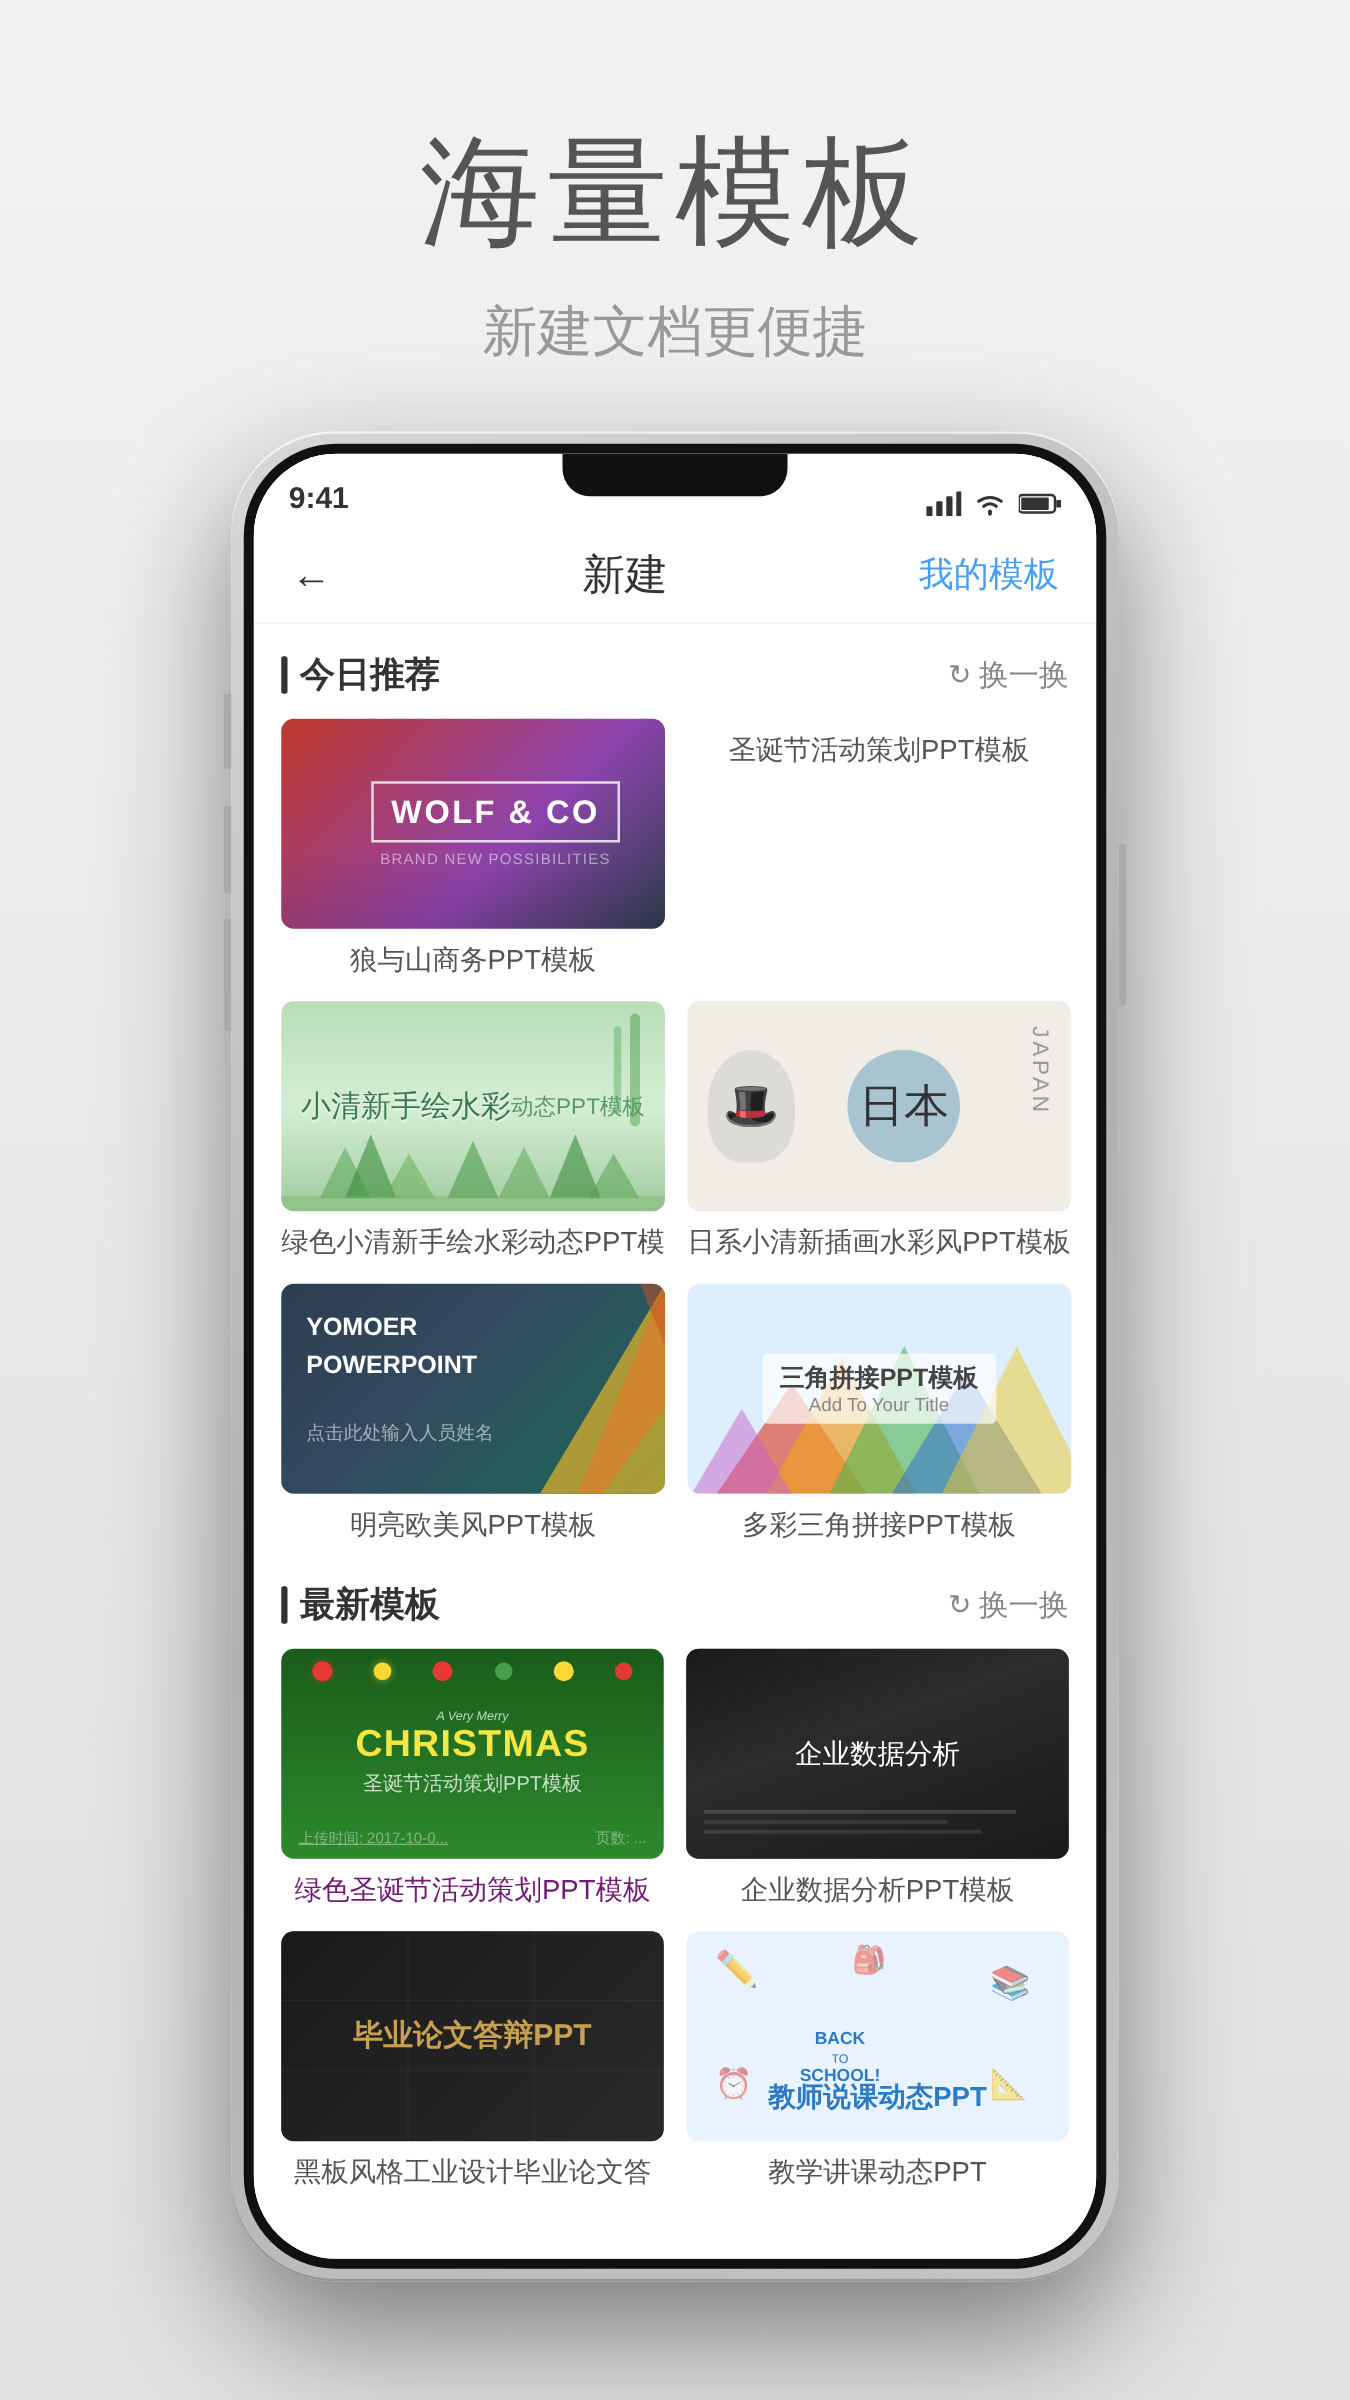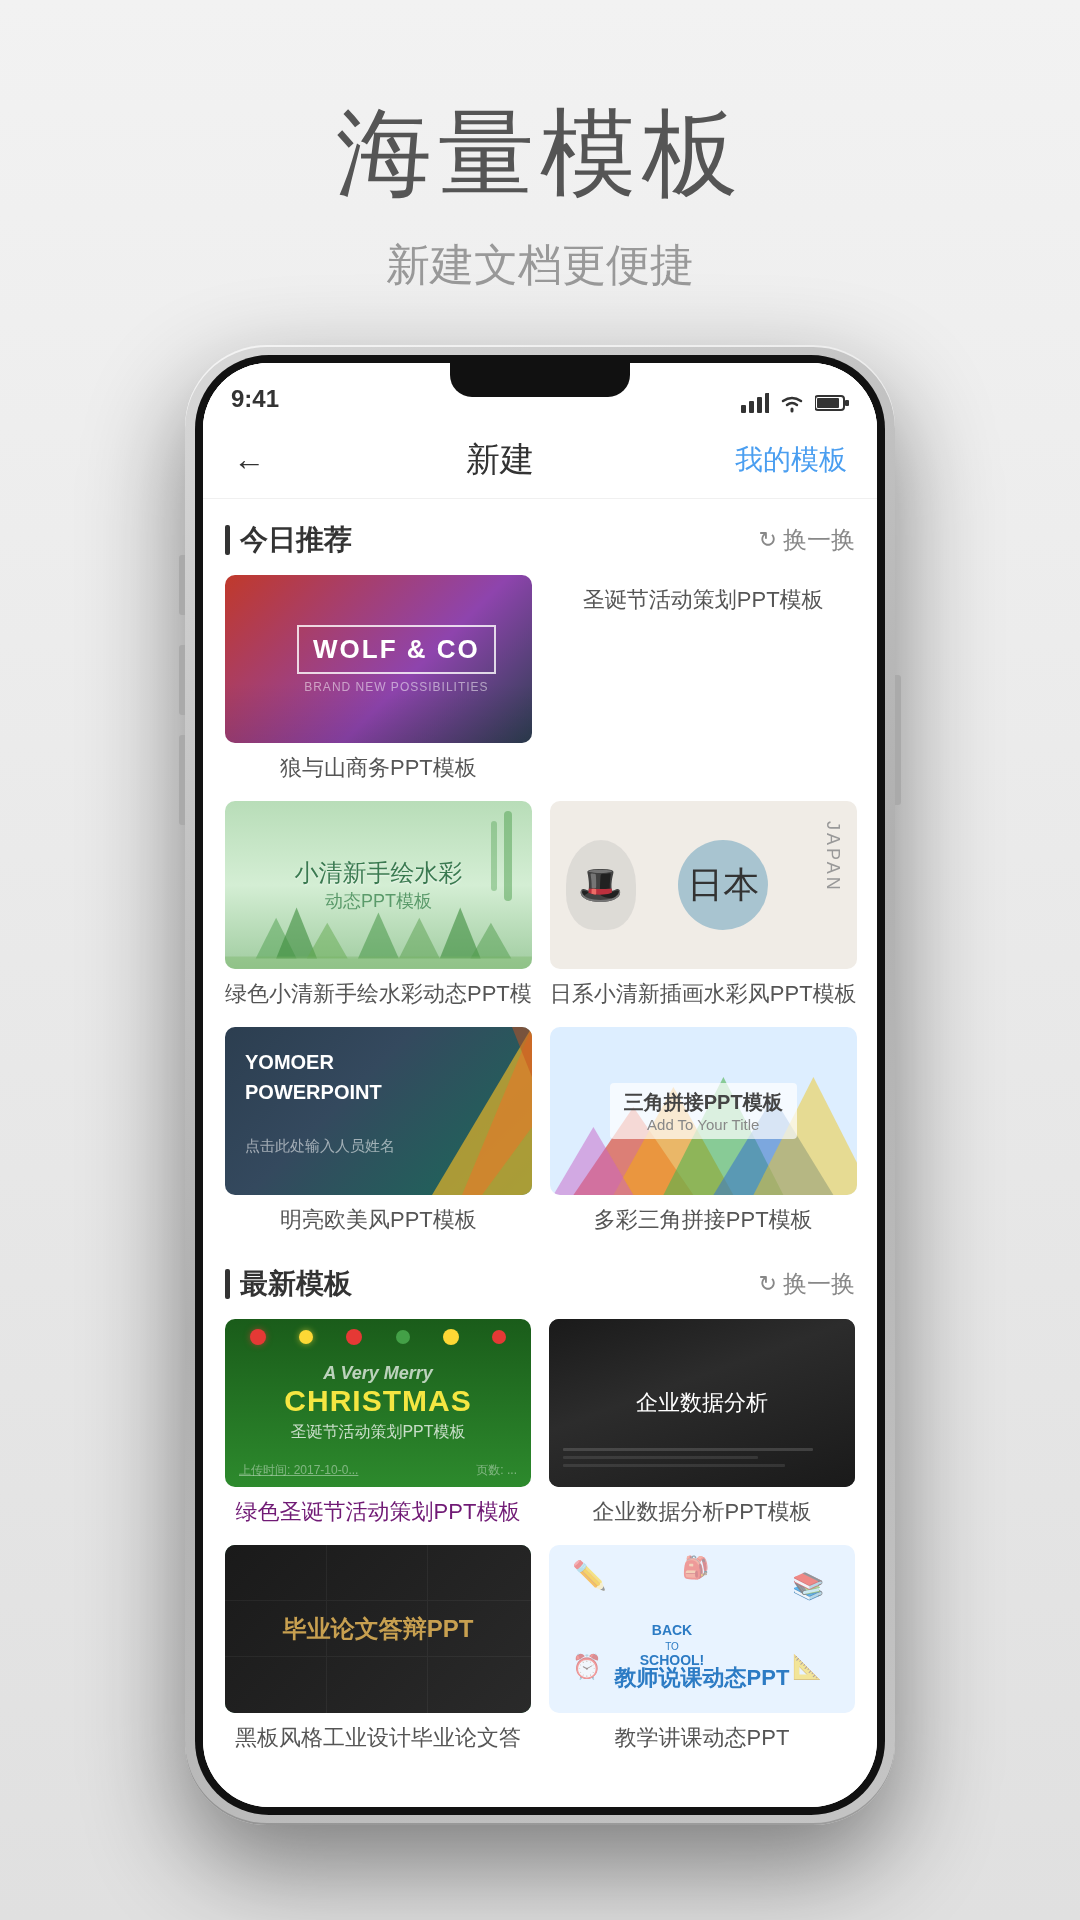--- a/index.html
+++ b/index.html
@@ -101,21 +101,21 @@
                   <div style="color:rgba(255,255,255,0.5);font-size:12px;margin-top:6px;letter-spacing:1px;position:relative;z-index:2;">BRAND NEW POSSIBILITIES</div>
                 </div>
                 <div style="font-size:22px;color:#555;text-align:center;margin-top:10px;overflow:hidden;text-overflow:ellipsis;white-space:nowrap;">狼与山商务PPT模板</div>
               </div>
 
               <div style="cursor:pointer;">
                 <div style="font-size:22px;color:#555;text-align:center;margin-top:10px;overflow:hidden;text-overflow:ellipsis;white-space:nowrap;">圣诞节活动策划PPT模板</div>
               </div>
 
               <div style="cursor:pointer;">
-                <div style="width:100%;height:168px;border-radius:10px;overflow:hidden;background:linear-gradient(180deg,#b8ddb8 0%,#d4eed4 50%,#a0cca0 100%);display:flex;flex-direction:column;align-items:center;justify-content:center;position:relative;">
+                <div style="width:100%;height:168px;border-radius:10px;overflow:hidden;background:linear-gradient(180deg,#b8ddb8 0%,#d4eed4 50%,#a0cca0 100%);display:flex;flex-direction:row;align-items:center;justify-content:center;position:relative;">
 
                   <svg viewBox="0 0 300 80" width="100%" style="position:absolute;bottom:0;">
                     <polygon points="30,70 50,30 70,70" fill="rgba(80,160,80,0.5)"></polygon>
                     <polygon points="50,70 70,20 90,70" fill="rgba(60,140,60,0.6)"></polygon>
                     <polygon points="80,70 100,35 120,70" fill="rgba(100,170,80,0.5)"></polygon>
                     <polygon points="130,70 150,25 170,70" fill="rgba(70,150,70,0.55)"></polygon>
                     <polygon points="170,70 190,30 210,70" fill="rgba(90,160,80,0.5)"></polygon>
                     <polygon points="210,70 230,20 250,70" fill="rgba(60,140,60,0.6)"></polygon>
                     <polygon points="240,70 260,35 280,70" fill="rgba(80,155,75,0.5)"></polygon>
                     <rect x="0" y="68" width="300" height="12" fill="rgba(120,180,100,0.4)"></rect>
@@ -196,21 +196,21 @@
                 <div style="width:100%;height:168px;border-radius:10px;overflow:hidden;background:linear-gradient(180deg,#1a5c1a 0%,#2d8a2d 100%);display:flex;flex-direction:column;align-items:center;justify-content:center;position:relative;">
 
                   <div style="position:absolute;top:0;left:0;right:0;height:36px;display:flex;justify-content:space-around;align-items:center;padding:6px 8px;">
                     <div style="width:16px;height:16px;border-radius:50%;background:#e53935;box-shadow:0 0 6px rgba(229,57,53,0.6);"></div>
                     <div style="width:14px;height:14px;border-radius:50%;background:#fdd835;box-shadow:0 0 6px rgba(253,216,53,0.6);"></div>
                     <div style="width:16px;height:16px;border-radius:50%;background:#e53935;"></div>
                     <div style="width:14px;height:14px;border-radius:50%;background:#43a047;"></div>
                     <div style="width:16px;height:16px;border-radius:50%;background:#fdd835;"></div>
                     <div style="width:14px;height:14px;border-radius:50%;background:#e53935;"></div>
                   </div>
-                  <div style="color:rgba(255,255,255,0.7);font-size:18px;font-style:italic;z-index:2;font-weight:bold;">A Very Merry</div>
+                  <div style="color:rgba(255,255,255,0.7);font-size:10px;font-style:italic;z-index:2;">A Very Merry</div>
                   <div style="color:#f5e642;font-size:30px;font-weight:700;z-index:2;letter-spacing:1px;">CHRISTMAS</div>
                   <div style="color:rgba(255,255,255,0.75);font-size:16px;z-index:2;margin-top:4px;">圣诞节活动策划PPT模板</div>
                   <div style="position:absolute;bottom:8px;left:0;right:0;display:flex;justify-content:space-between;padding:0 14px;">
                     <div style="color:rgba(255,255,255,0.4);font-size:12px;text-decoration:underline;">上传时间: 2017-10-0...</div>
                     <div style="color:rgba(255,255,255,0.4);font-size:12px;">页数: ...</div>
                   </div>
                 </div>
                 <div style="font-size:22px;color:#701a75;text-align:center;margin-top:10px;overflow:hidden;text-overflow:ellipsis;white-space:nowrap;">绿色圣诞节活动策划PPT模板</div>
               </div>
 

